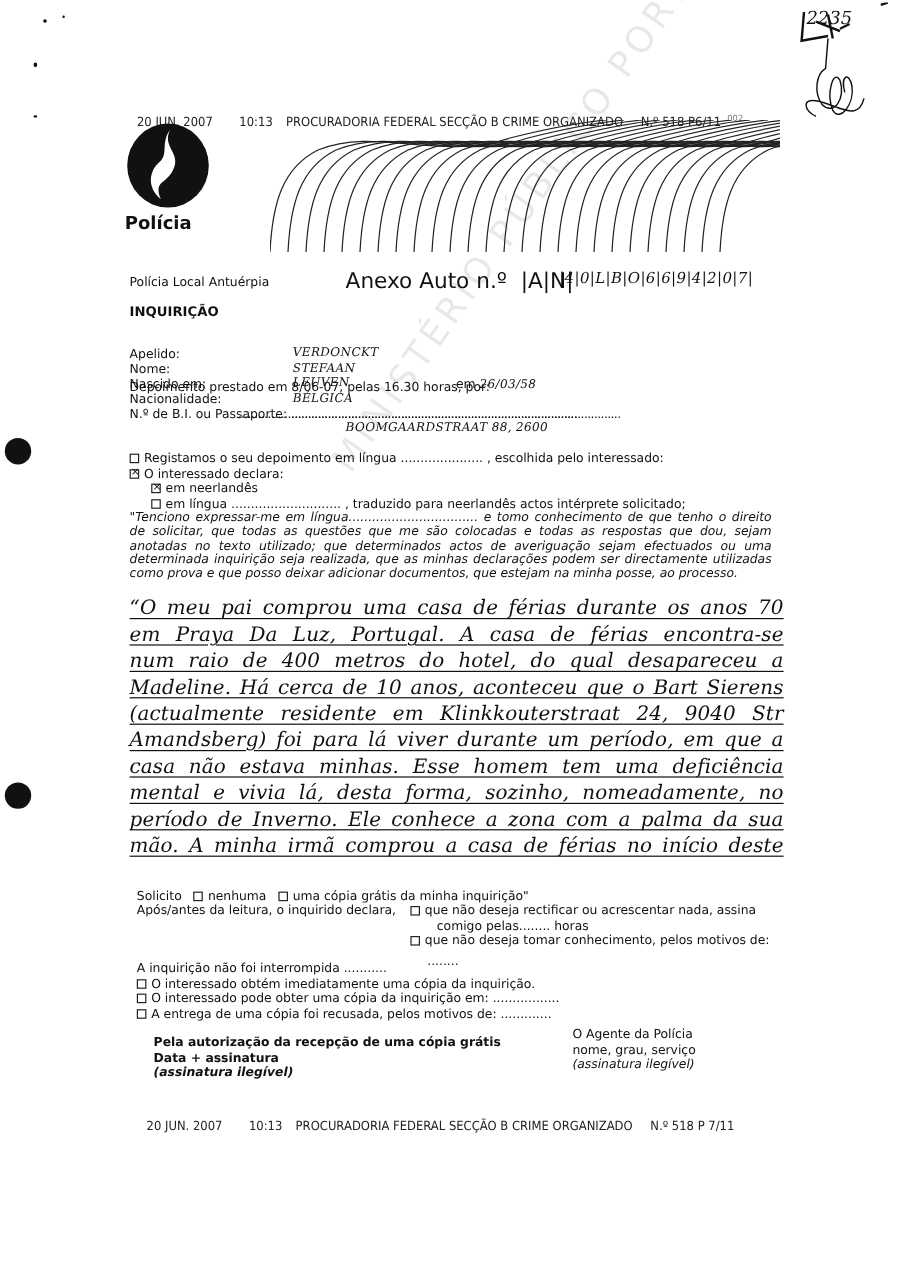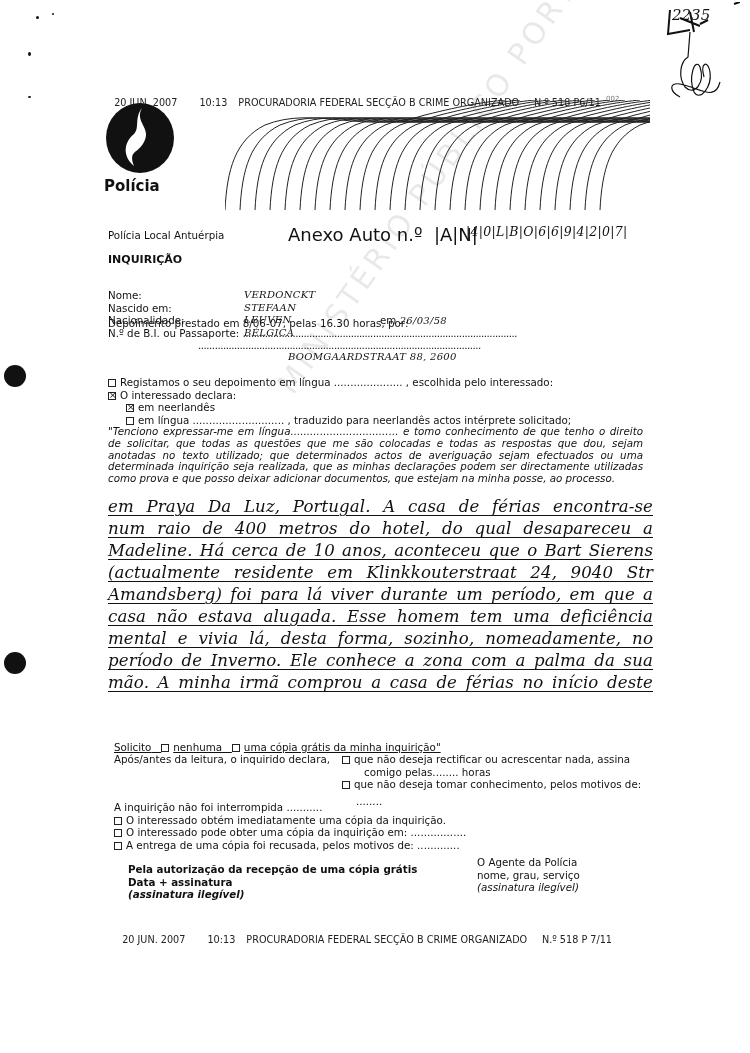--- a/index.html
+++ b/index.html
@@ -84,20 +84,21 @@
 <div class="abs" style="left:276px;top:224px;font-size:18px;margin-left:12px;">
   <span>Anexo Auto n.º</span>&nbsp;&nbsp;<span>|A|N|</span>
 </div>
 <div class="abs script" style="left:466px;top:224px;font-size:12.5px;">|4|0|L|B|O|6|6|9|4|2|0|7|</div>
 
 <div class="abs" style="left:108px;top:253px;font-weight:bold;font-size:11px;">INQUIRIÇÃO</div>
 
 <div class="abs sm" style="left:108px;top:276px;margin-top:41px;">Depoimento prestado em 8/06-07, pelas 16.30 horas, por:</div>
 
 <div class="abs sm" style="left:108px;top:289px;">
+  <div>Apelido:</div>
   <div>Nome:</div>
   <div>Nascido em:</div>
   <div>Nacionalidade:</div>
   <div><span>N.º de B.I. ou Passaporte:</span> <span style="letter-spacing:-0.5px">...................................................................................................</span></div>
 </div>
 <div class="abs script" style="left:244px;top:289px;line-height:12.5px;">
   <div>VERDONCKT</div>
   <div>STEFAAN</div>
   <div>LEUVEN</div>
   <div>BÉLGICA</div>
@@ -111,32 +112,33 @@
 <div class="abs sm" style="left:108px;top:376px;">
   <div><span class="box"></span><span>Registamos o seu depoimento em língua ..................... , escolhida pelo interessado:</span></div>
   <div><span class="box checked"></span><span>O interessado declara:</span></div>
   <div style="padding-left:18px;"><span class="box checked"></span><span>em neerlandês</span></div>
   <div style="padding-left:18px;"><span class="box"></span><span>em língua ............................ , traduzido para neerlandês actos intérprete solicitado;</span></div>
 </div>
 
 <div class="abs" style="left:108px;top:426px;width:535px;font-size:10.3px;line-height:11.8px;font-style:italic;text-align:justify;">"Tenciono expressar-me em língua................................. e tomo conhecimento de que tenho o direito de solicitar, que todas as questões que me são colocadas e todas as respostas que dou, sejam anotadas no texto utilizado; que determinados actos de averiguação sejam efectuados ou uma determinada inquirição seja realizada, que as minhas declarações podem ser directamente utilizadas como prova e que posso deixar adicionar documentos, que estejam na minha posse, ao processo.</div>
 
 <div class="abs" style="left:108px;top:496px;">
+  <div class="hand">“O meu pai comprou uma casa de férias durante os anos 70</div>
   <div class="hand">em Praya Da Luz, Portugal. A casa de férias encontra-se</div>
   <div class="hand">num raio de 400 metros do hotel, do qual desapareceu a</div>
   <div class="hand">Madeline. Há cerca de 10 anos, aconteceu que o Bart Sierens</div>
   <div class="hand">(actualmente residente em Klinkkouterstraat 24, 9040 Str</div>
   <div class="hand">Amandsberg) foi para lá viver durante um período, em que a</div>
-  <div class="hand">casa não estava alugada. Esse homem tem uma deficiência</div>
+  <div class="hand">casa não estava minhas. Esse homem tem uma deficiência</div>
   <div class="hand">mental e vivia lá, desta forma, sozinho, nomeadamente, no</div>
   <div class="hand">período de Inverno. Ele conhece a zona com a palma da sua</div>
   <div class="hand">mão. A minha irmã comprou a casa de férias no início deste</div>
 </div>
 
-<div class="abs sm" style="left:114px;top:741px;text-decoration:underline;">
+<div class="abs sm" style="left:114px;top:741px;">
   <span>Solicito</span>&nbsp;&nbsp;
   <span class="box"></span><span>nenhuma</span>&nbsp;&nbsp;
   <span class="box"></span><span>uma cópia grátis da minha inquirição"</span>
 </div>
 <div class="abs sm" style="left:114px;top:753px;">Após/antes da leitura, o inquirido declara,</div>
 <div class="abs sm" style="left:342px;top:753px;">
   <div><span class="box"></span><span>que não deseja rectificar ou acrescentar nada, assina</span></div>
   <div style="padding-left:22px;">comigo pelas........ horas</div>
   <div><span class="box"></span><span>que não deseja tomar conhecimento, pelos motivos de:</span></div>
   <div style="padding-left:14px;margin-top:4px;">........</div>

